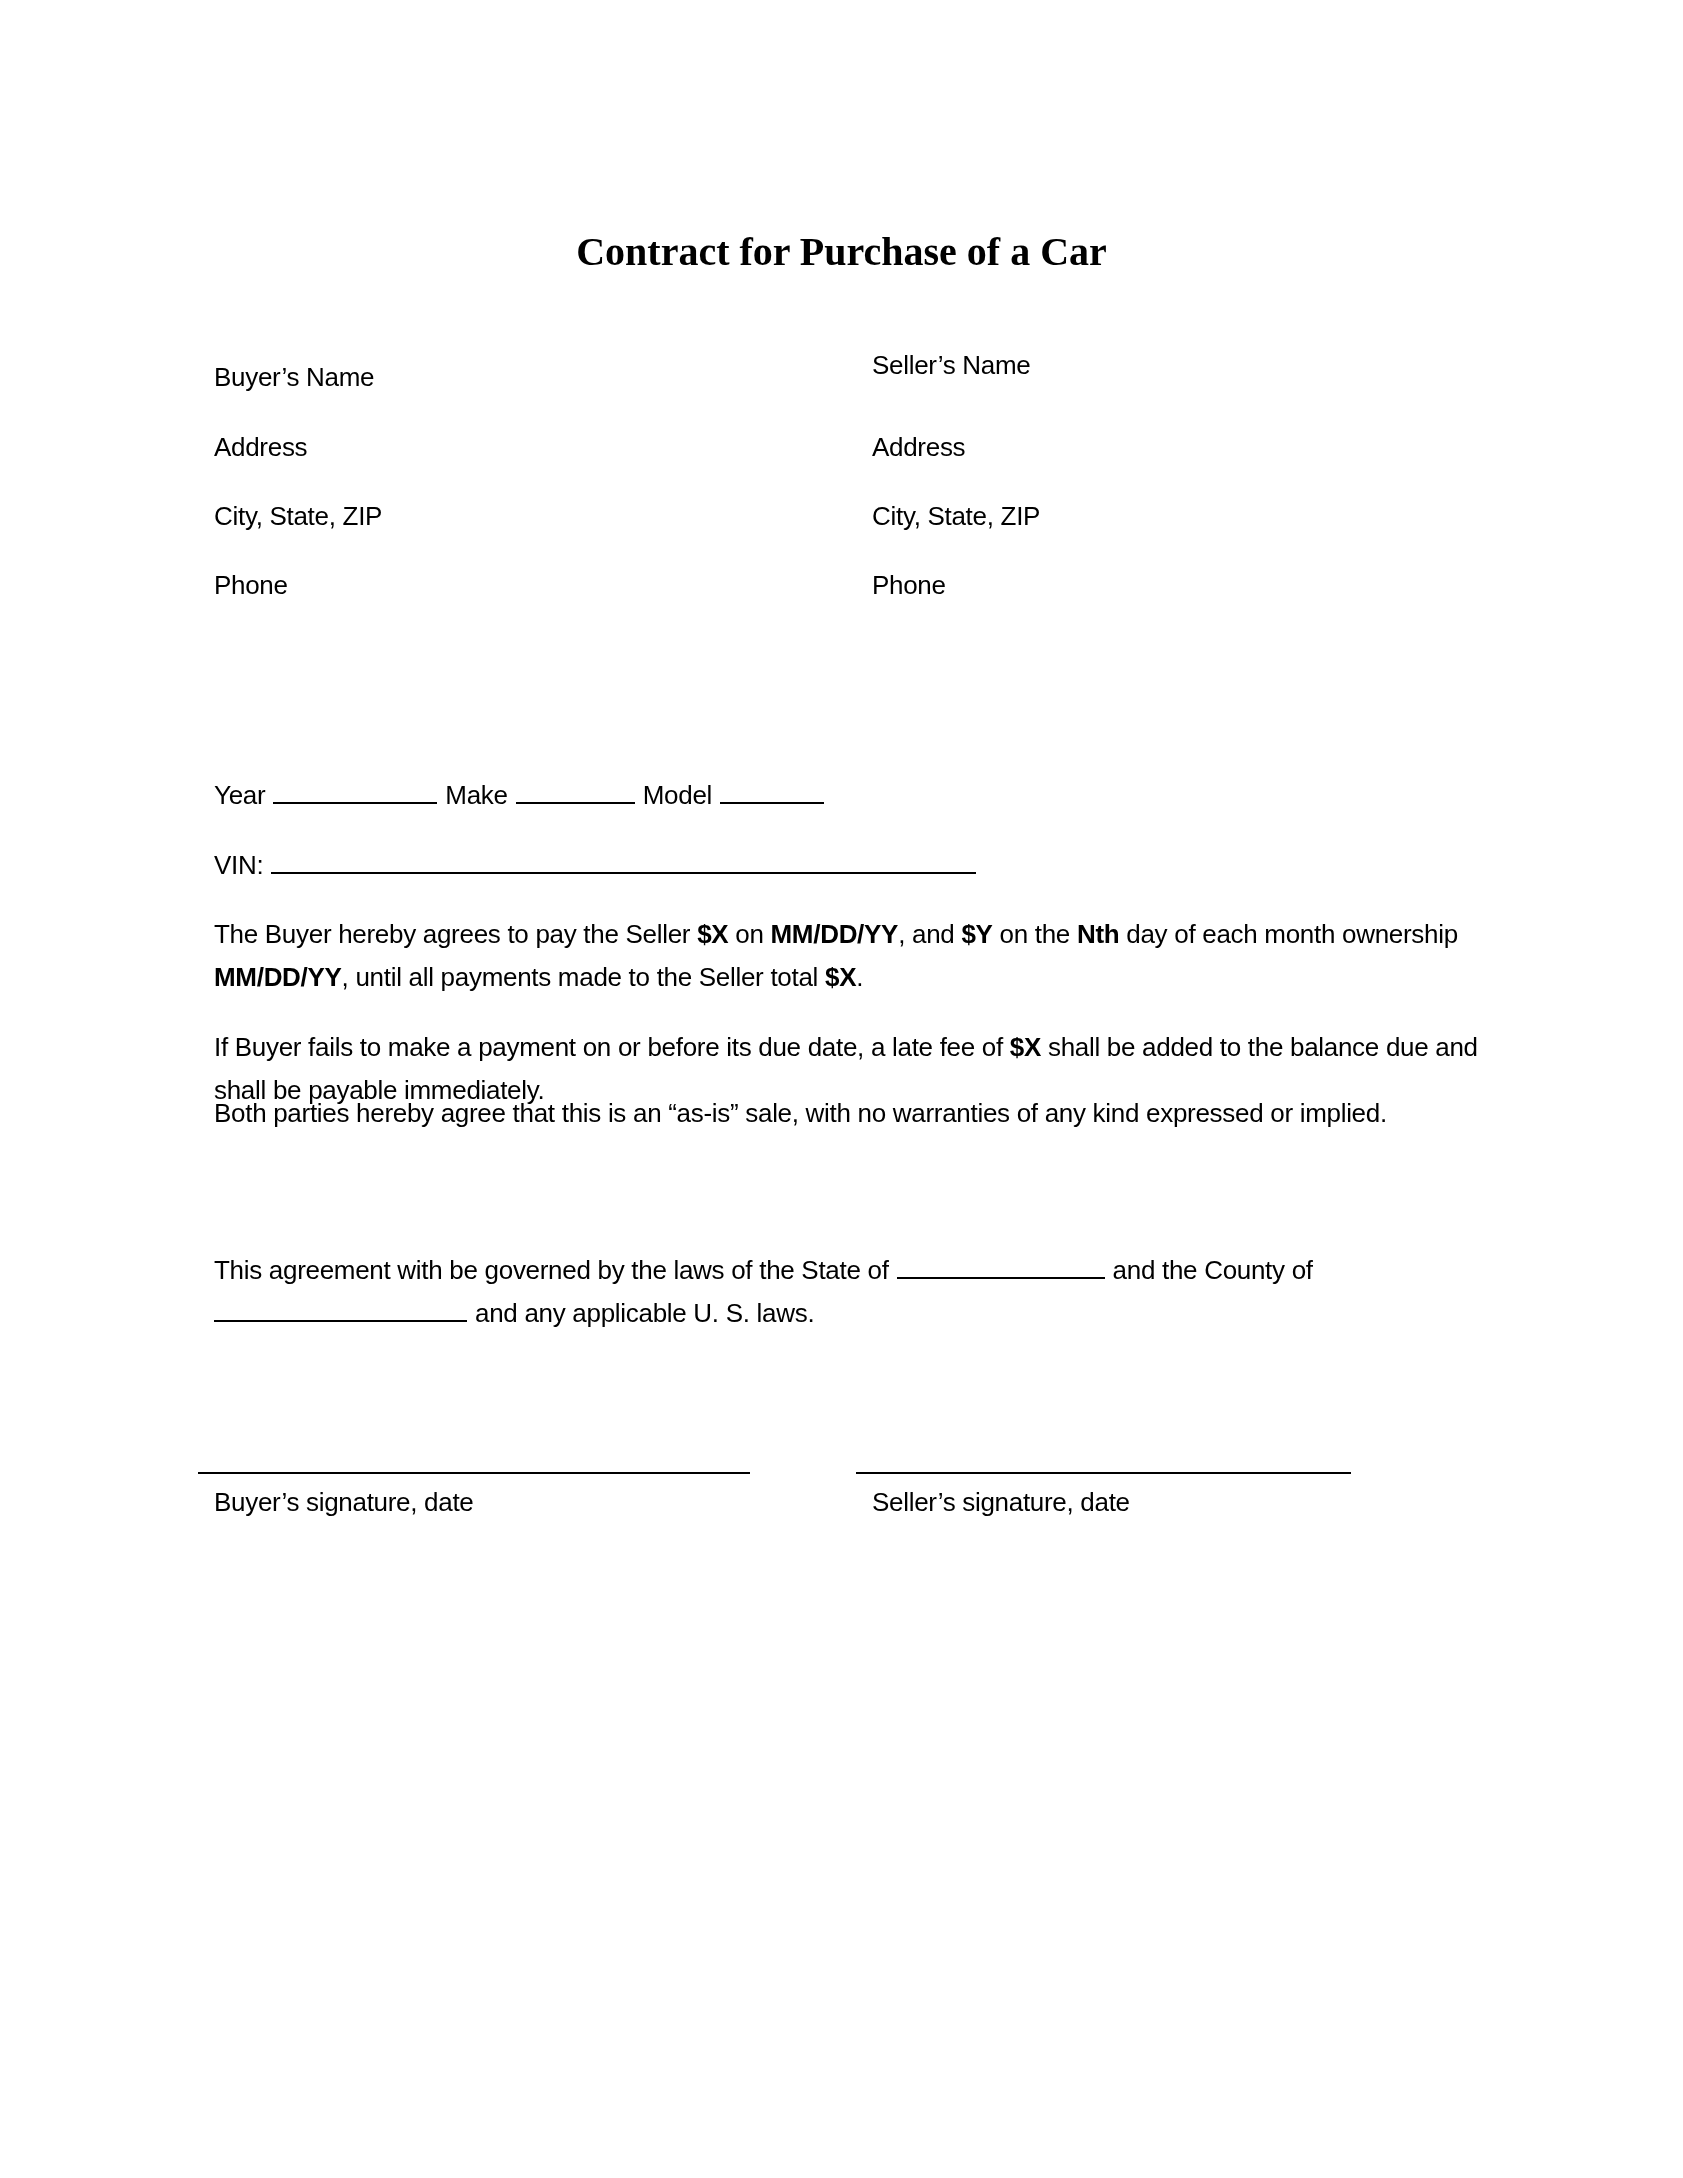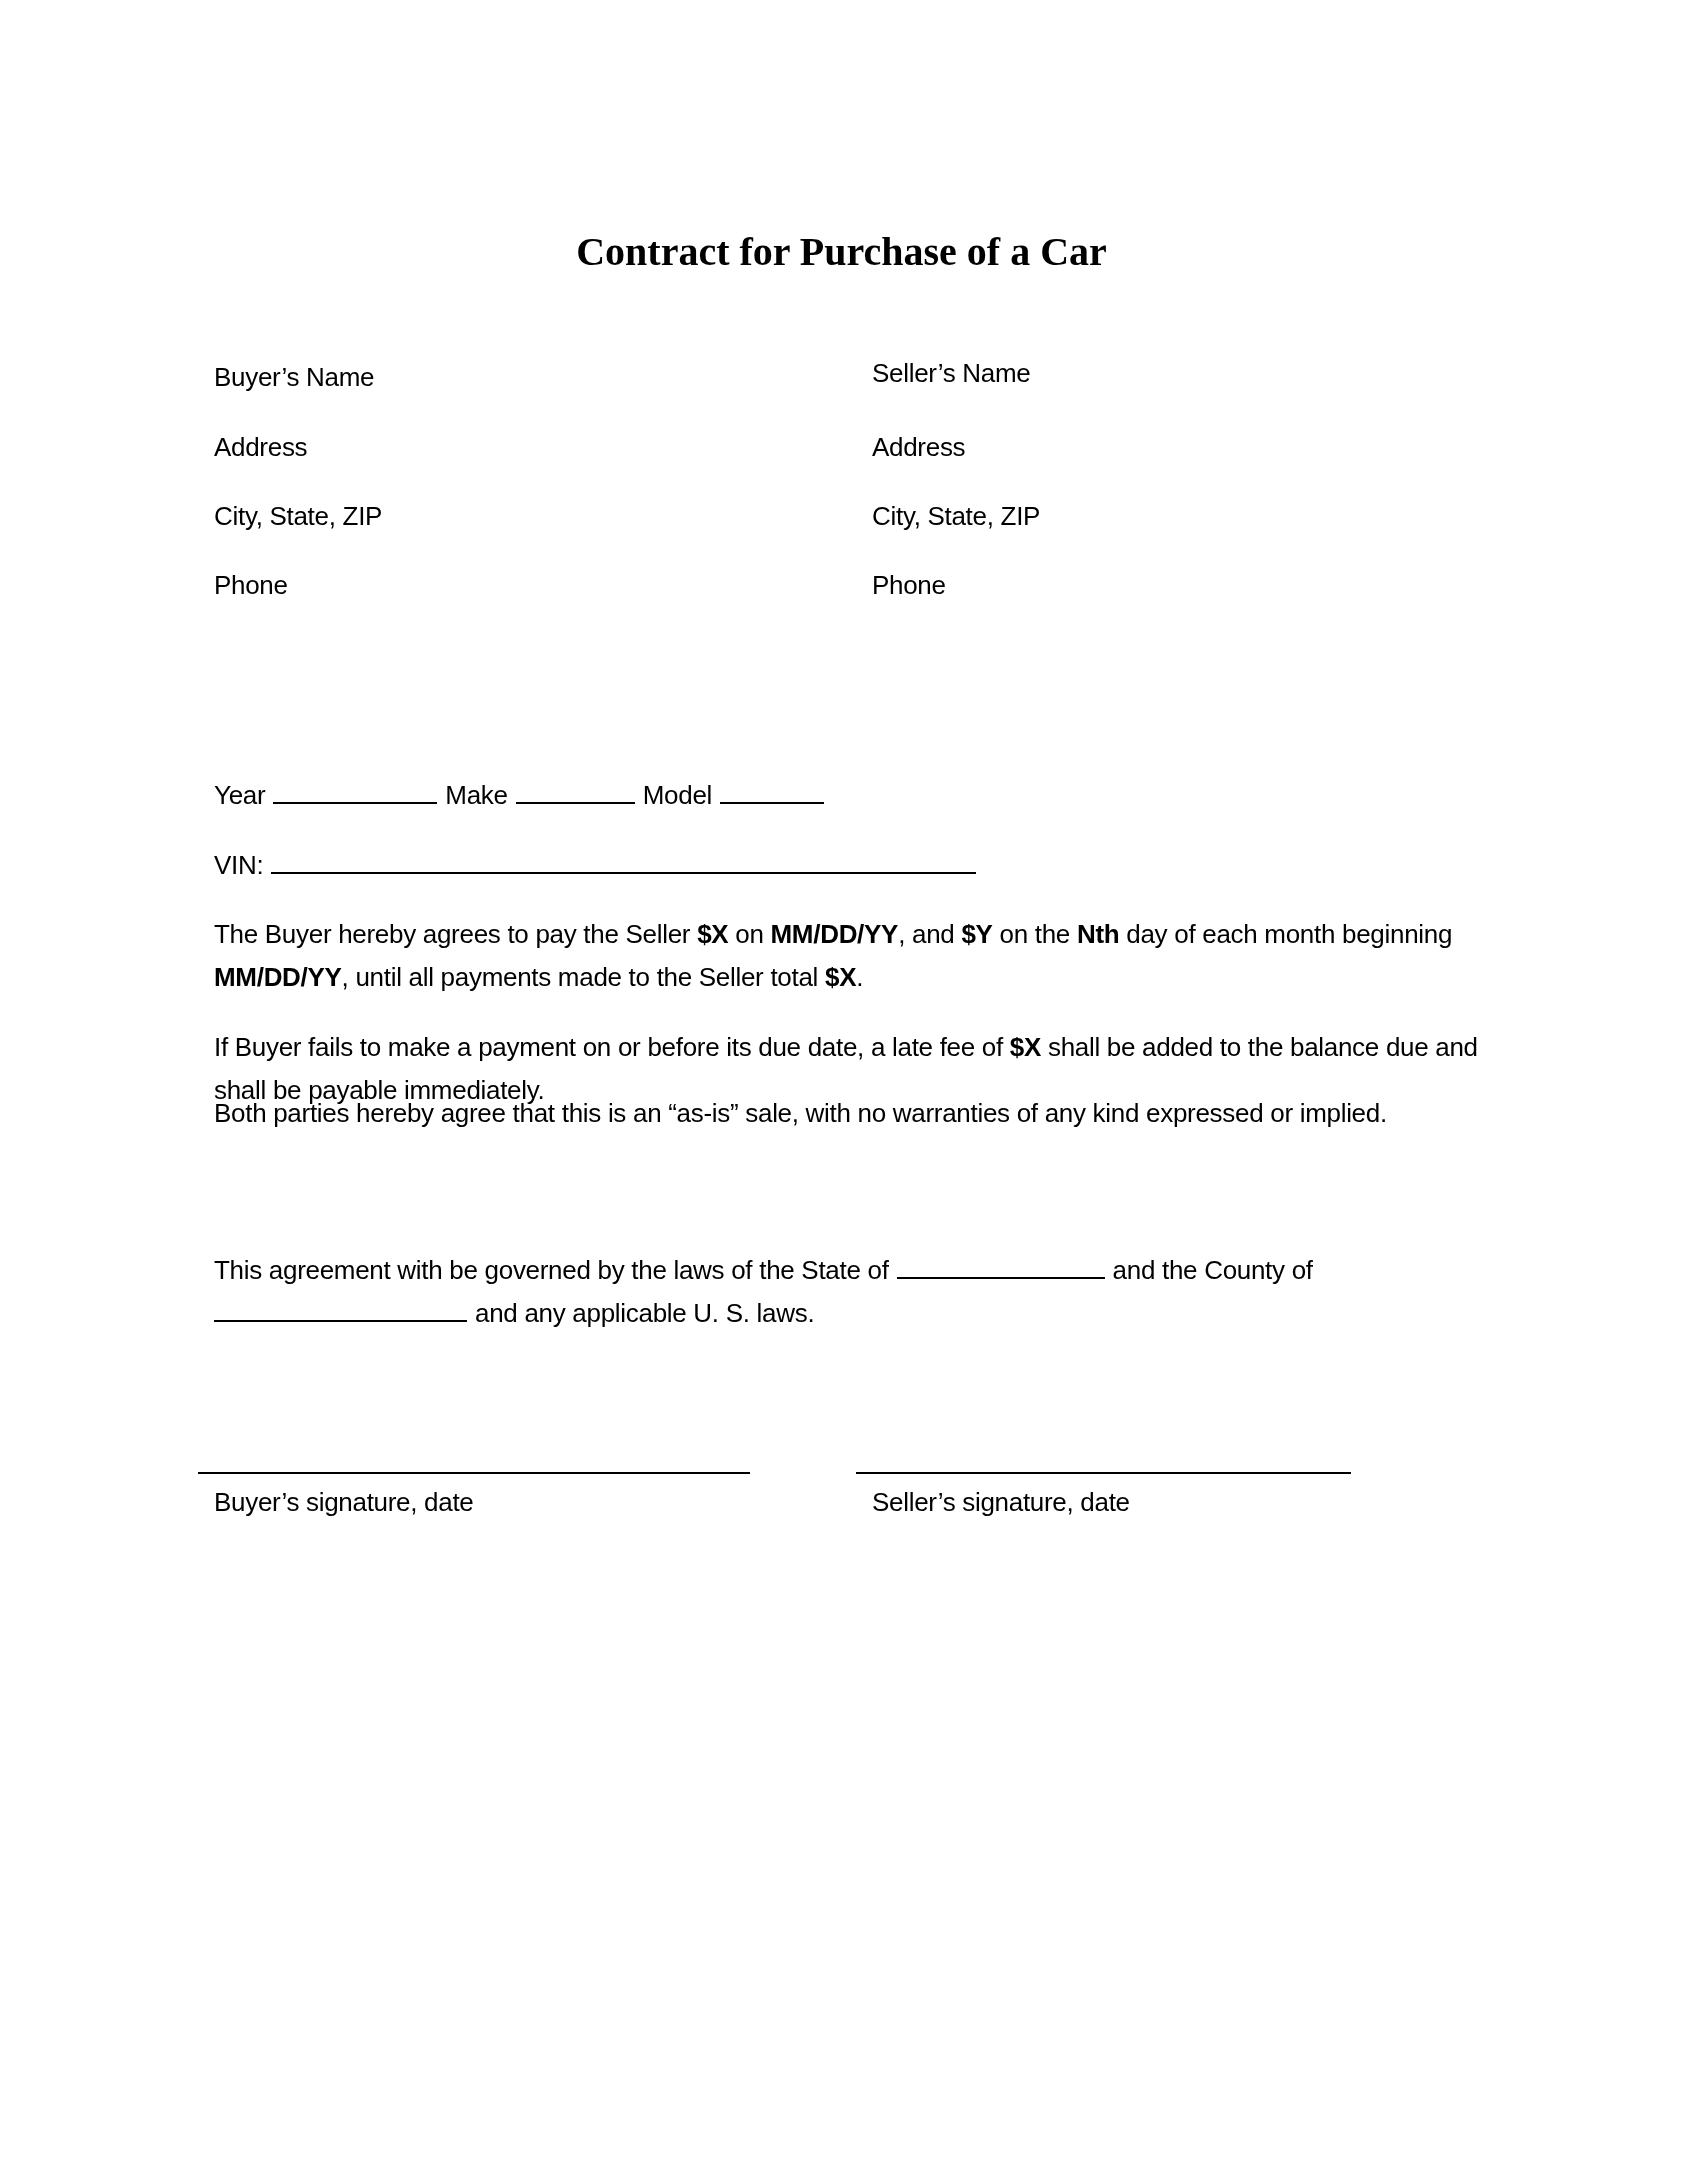--- a/index.html
+++ b/index.html
@@ -23,35 +23,35 @@
 
 <div class="page">
 
   <div class="title">Contract for Purchase of a Car</div>
 
   <div class="abs txt left-col" style="top:356px">Buyer’s Name</div>
   <div class="abs txt left-col" style="top:426px">Address</div>
   <div class="abs txt left-col" style="top:495px">City, State, ZIP</div>
   <div class="abs txt left-col" style="top:564px">Phone</div>
 
-  <div class="abs txt right-col" style="top:352px">Seller’s Name</div>
+  <div class="abs txt right-col" style="top:344px">Seller’s Name</div>
   <div class="abs txt right-col" style="top:426px">Address</div>
   <div class="abs txt right-col" style="top:495px">City, State, ZIP</div>
   <div class="abs txt right-col" style="top:564px">Phone</div>
 
 
   <div class="abs txt left-col" style="top:774px">
     <span>Year</span><span class="blank" style="width:164px"></span><span>Make</span><span class="blank" style="width:119px"></span><span>Model</span><span class="blank" style="width:104px"></span>
   </div>
   <div class="abs txt left-col" style="top:844px">
     <span>VIN:</span><span class="blank" style="width:705px"></span>
   </div>
 
   <div class="para txt" style="top:913px">
-    <span>The Buyer hereby agrees to pay the Seller </span><b>$X</b><span> on </span><b>MM/DD/YY</b><span>, and </span><b>$Y</b><span> on the </span><b>Nth</b><span> day of each month beginning </span><b>MM/DD/YY</b><span>, until all payments made to the Seller total </span><b>$X</b><span>.</span>
+    <span>The Buyer hereby agrees to pay the Seller </span><b>$X</b><span> on </span><b>MM/DD/YY</b><span>, and </span><b>$Y</b><span> on the </span><b>Nth</b><span> day of each month ownership </span><b>MM/DD/YY</b><span>, until all payments made to the Seller total </span><b>$X</b><span>.</span>
   </div>
 
   <div class="para txt" style="top:1026px">
     <span>If Buyer fails to make a payment on or before its due date, a late fee of </span><b>$X</b><span> shall be added to the balance due and shall be payable immediately.</span>
   </div>
 
   <div class="para txt" style="top:1092px; width:1218px">Both parties hereby agree that this is an “as-is” sale, with no warranties of any kind expressed or implied.</div>
 
   <div class="para txt" style="top:1249px">
     <span>This agreement with be governed by the laws of the State of</span><span class="blank" style="width:208px"></span><span>and the County of</span><br><span class="blank" style="width:253px; margin-left:0"></span><span>and any applicable U. S. laws.</span>

